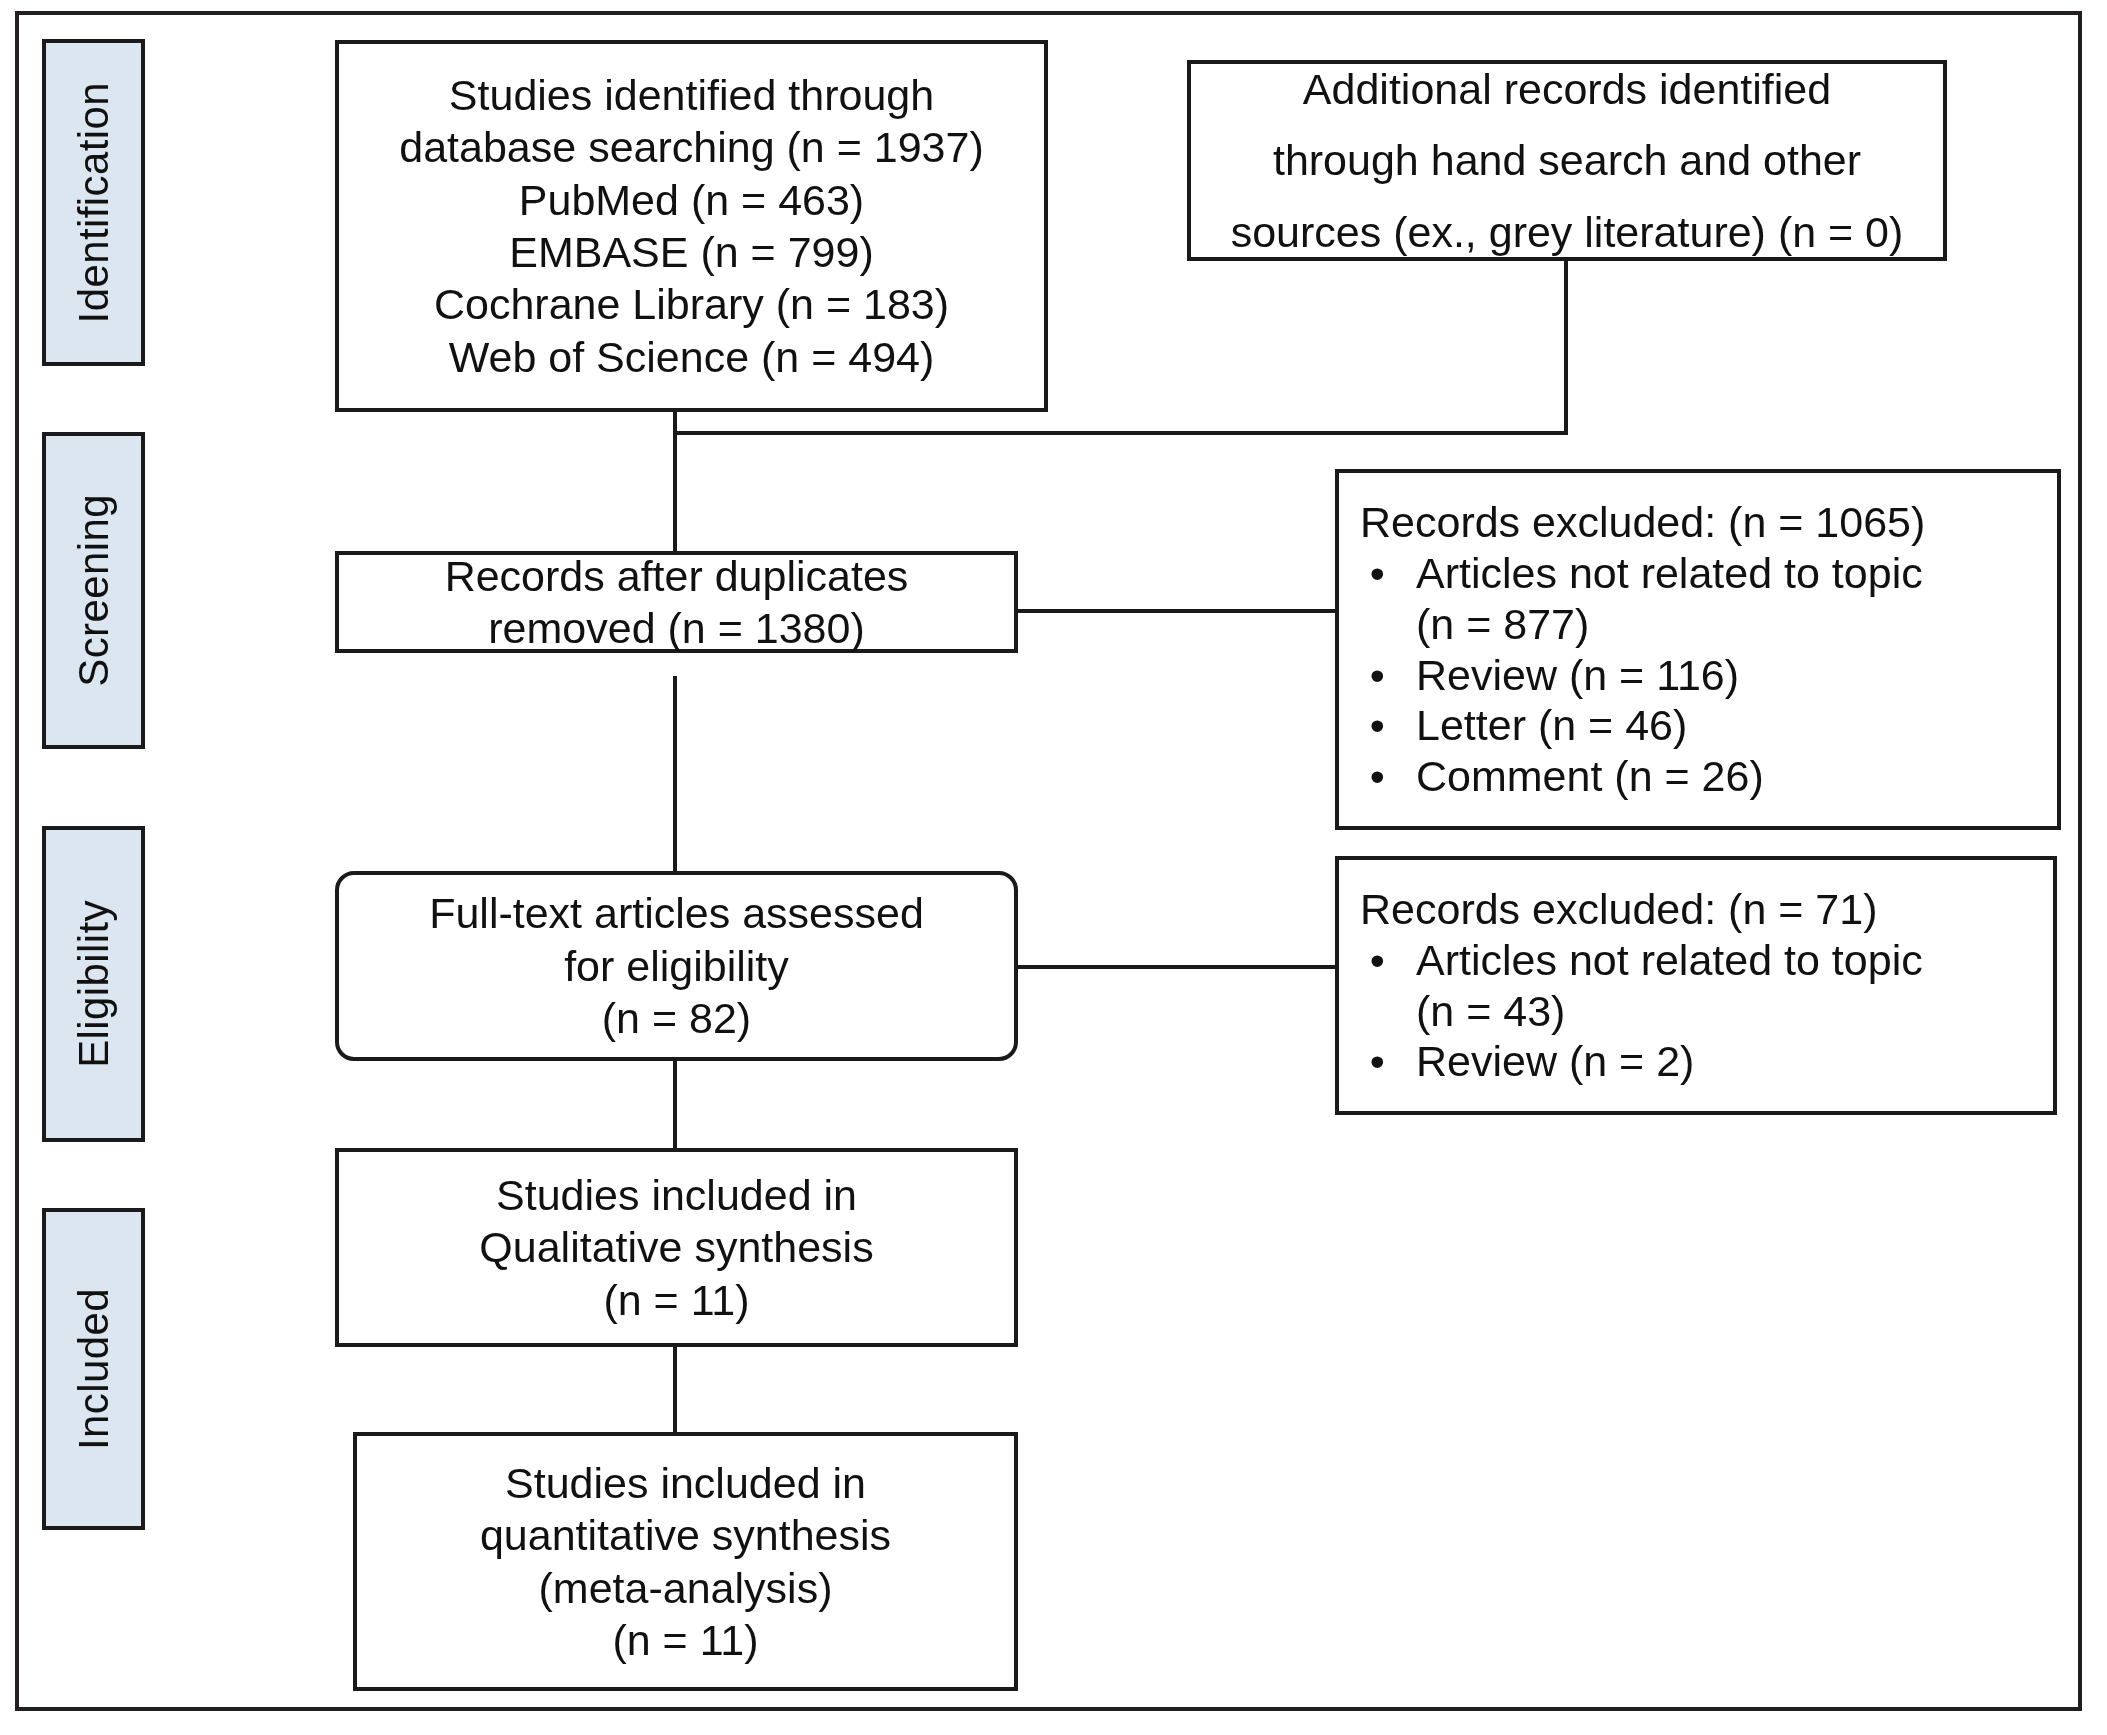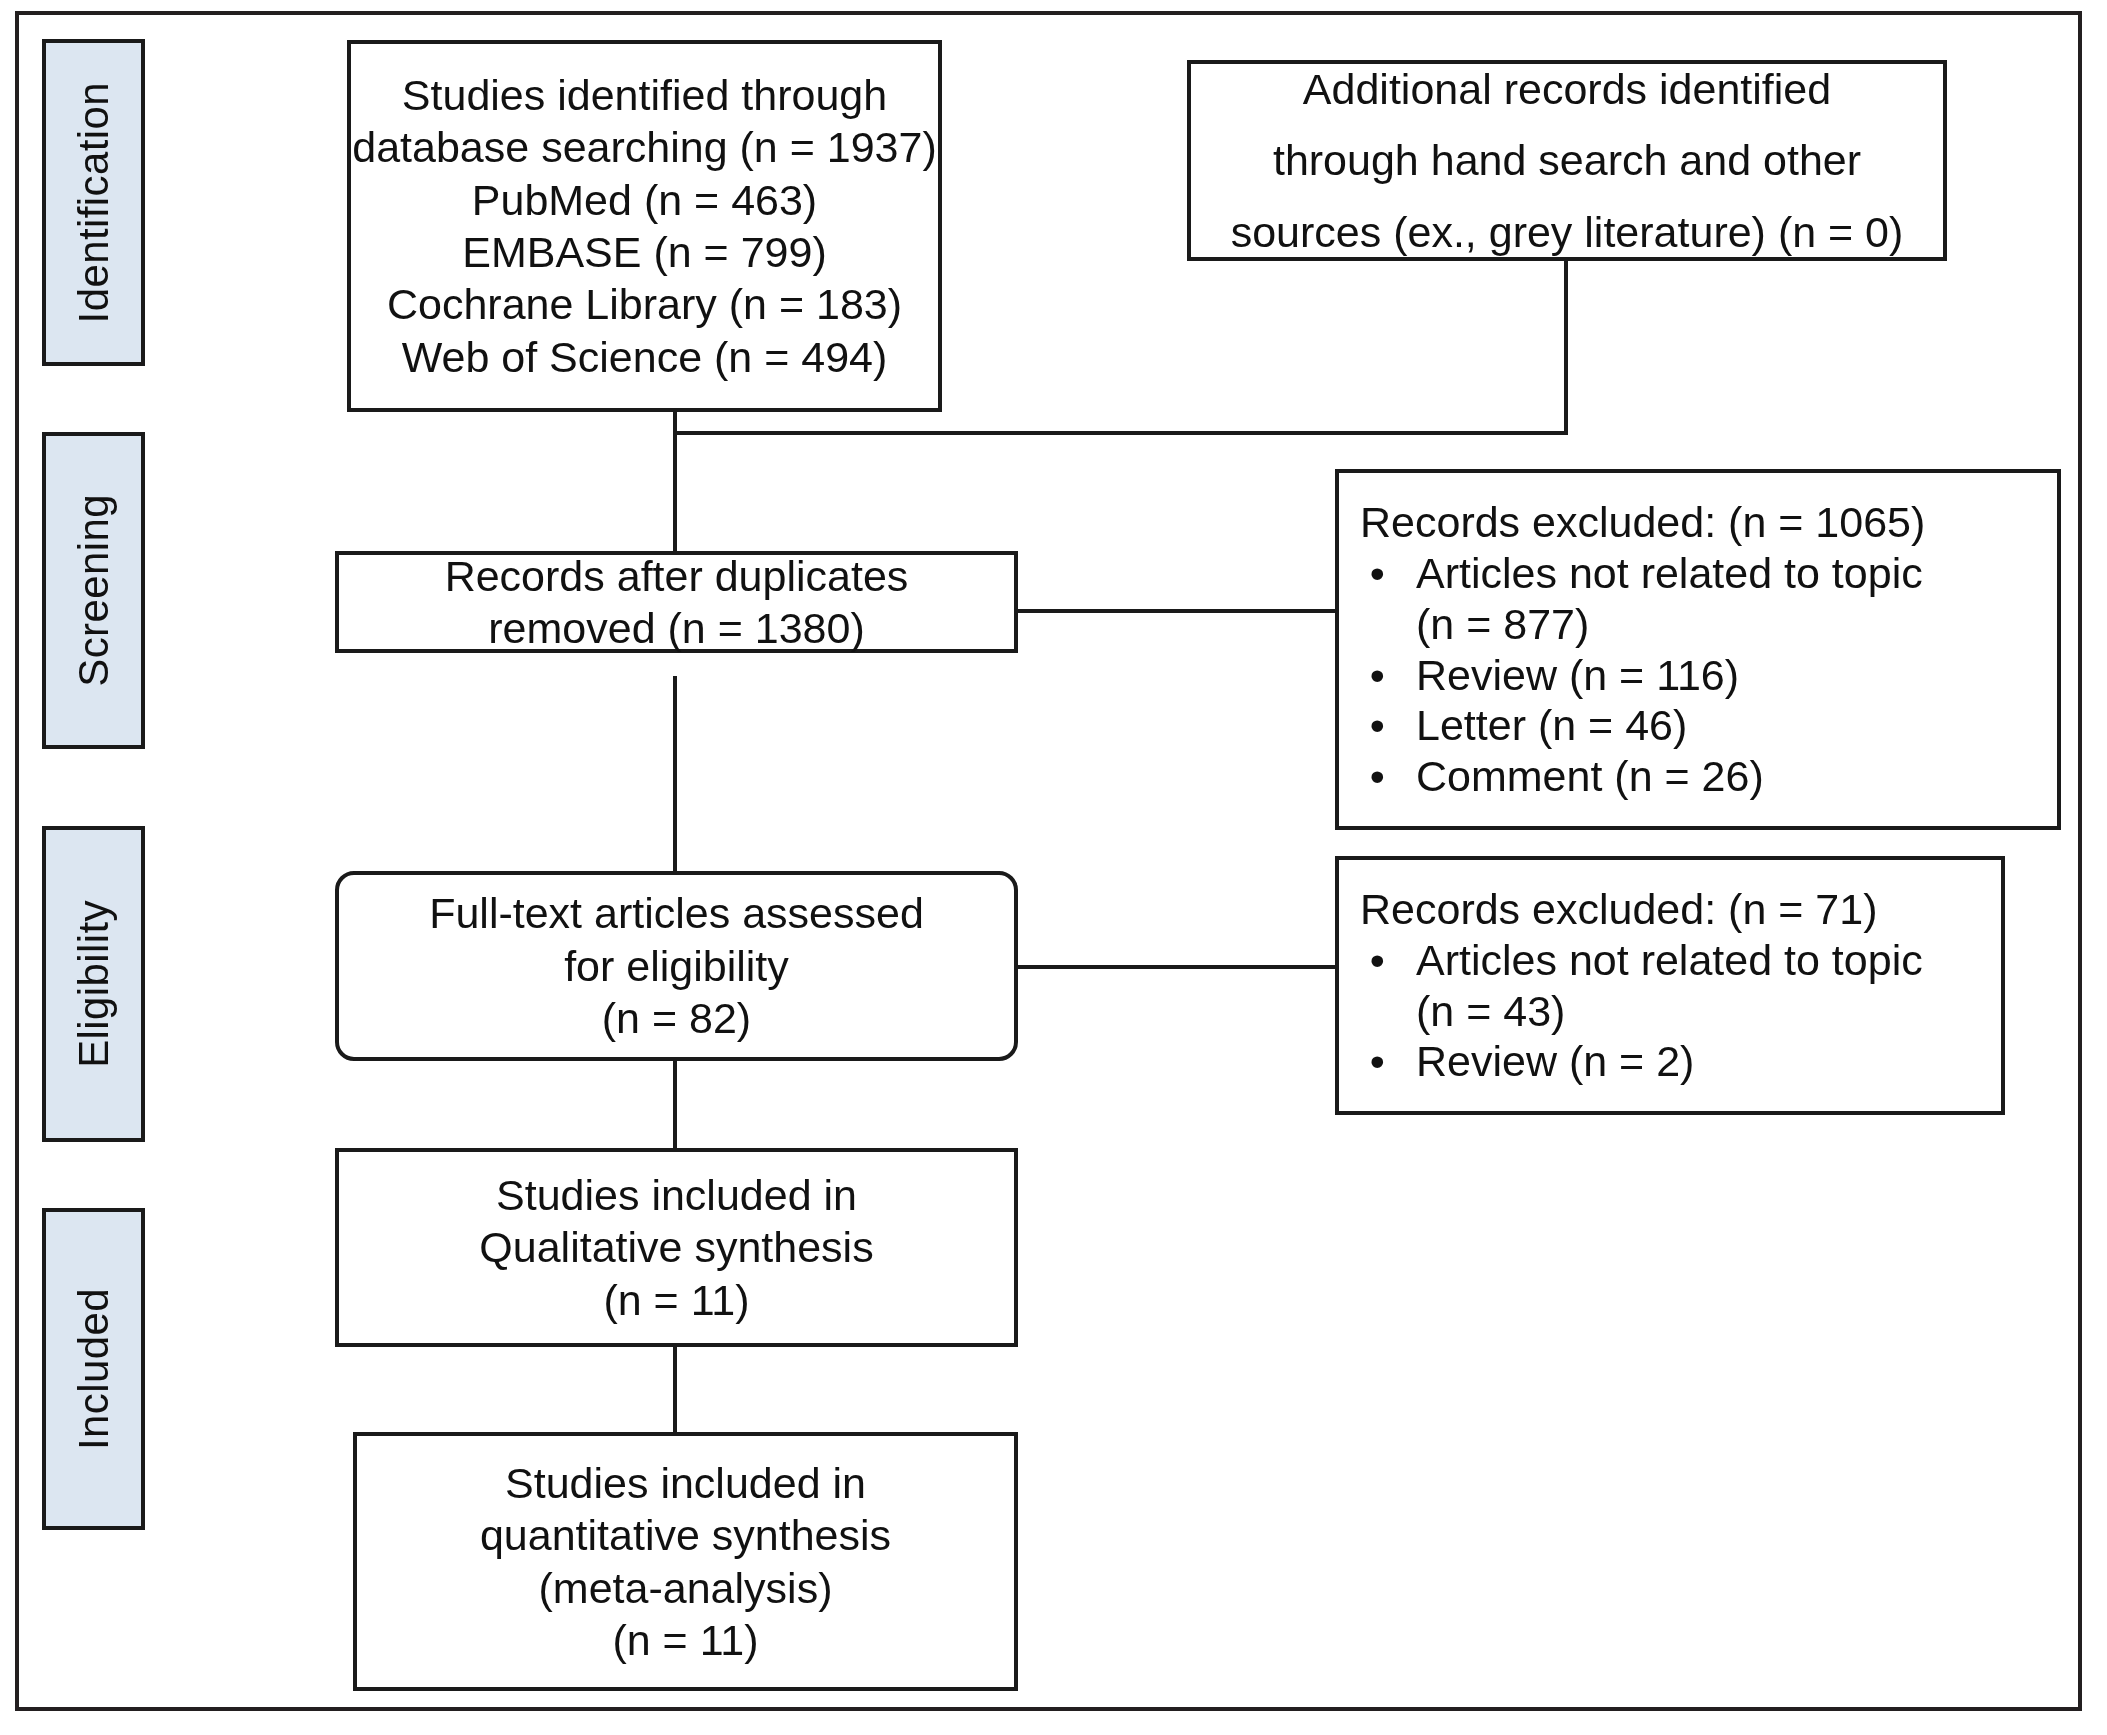--- a/index.html
+++ b/index.html
@@ -154,21 +154,21 @@
   <div class="conn-h" style="left:1015px; top:609px; width:322px;"></div>
 
   <div class="conn-v" style="left:673px; top:676px; width:4px; height:195px;"></div>
 
   <div class="conn-h" style="left:1015px; top:965px; width:322px;"></div>
 
   <div class="conn-v" style="left:673px; top:1061px; height:87px;"></div>
 
   <div class="conn-v" style="left:673px; top:1347px; height:85px;"></div>
 
-  <div class="flow-box" style="left:335px; top:40px; width:595px; height:372px;margin-left:12px;">
+  <div class="flow-box" style="left:335px; top:40px; width:713px; height:372px;">
     <div class="line">Studies identified through</div>
     <div class="line">database searching (n = 1937)</div>
     <div class="line">PubMed (n = 463)</div>
     <div class="line">EMBASE (n = 799)</div>
     <div class="line">Cochrane Library (n = 183)</div>
     <div class="line">Web of Science (n = 494)</div>
   </div>
 
   <div class="flow-box" style="left:1187px; top:60px; width:760px; height:201px;gap:19px;">
     <div class="line">Additional records identified</div>
@@ -207,21 +207,21 @@
       <span class="bullet-text">Comment (n = 26)</span>
     </div>
   </div>
 
   <div class="flow-box" style="left:335px; top:871px; width:683px; height:190px;border-radius:19px;">
     <div class="line">Full-text articles assessed</div>
     <div class="line">for eligibility</div>
     <div class="line">(n = 82)</div>
   </div>
 
-  <div class="excl-box" style="left:1335px; top:856px; width:670px; height:259px;">
+  <div class="excl-box" style="left:1335px; top:856px; width:722px; height:259px;">
     <div class="headline">Records excluded: (n = 71)</div>
 
     <div class="bullet-row">
       <span class="bullet-dot">•</span>
       <span class="bullet-text">
         <span class="wrap2">Articles not related to topic</span>
         <span class="wrap2">(n = 43)</span>
       </span>
     </div>
 

